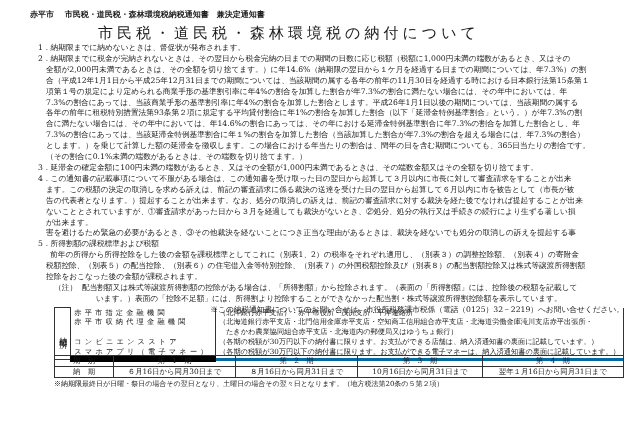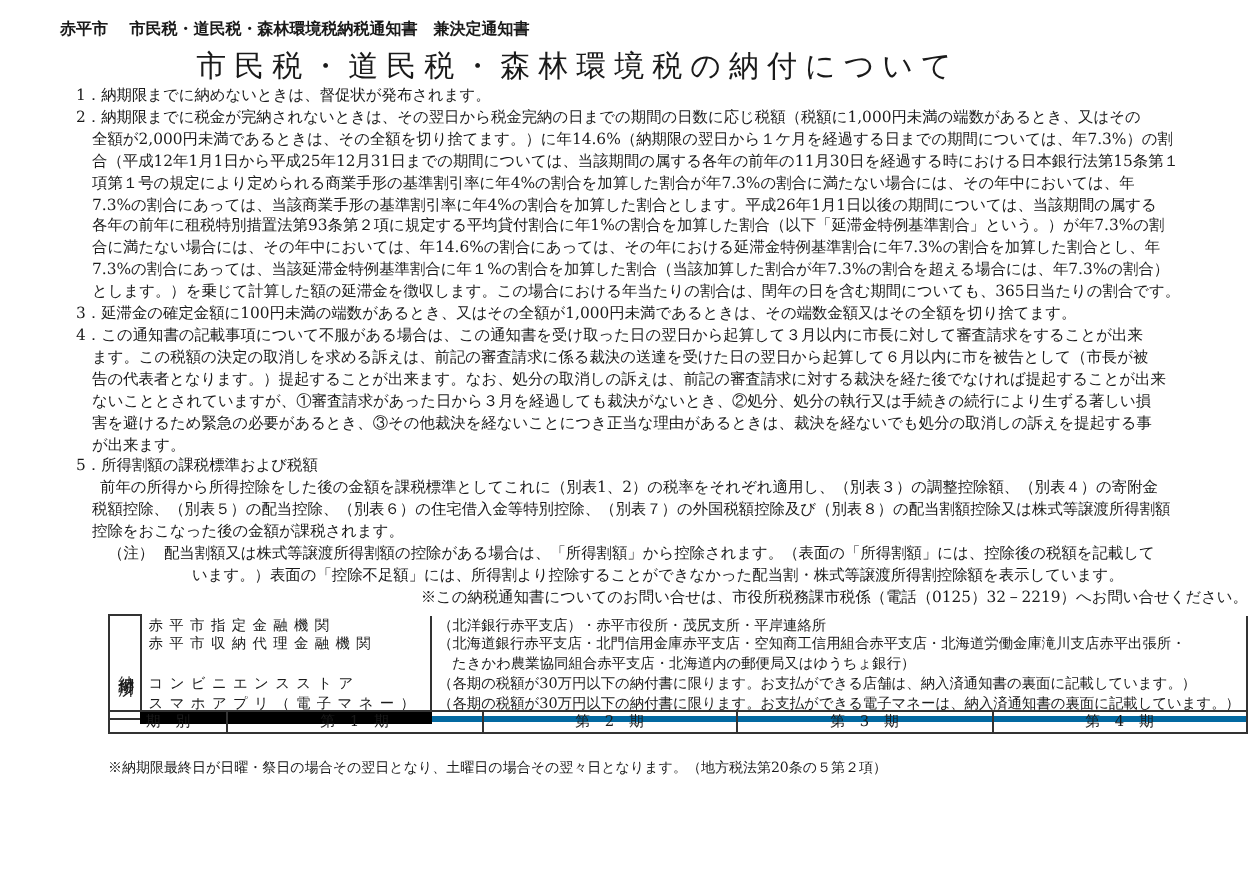--- a/index.html
+++ b/index.html
@@ -63,27 +63,28 @@
   <p>1．納期限までに納めないときは、督促状が発布されます。</p>
   <p>2．納期限までに税金が完納されないときは、その翌日から税金完納の日までの期間の日数に応じ税額（税額に1,000円未満の端数があるとき、又はその</p>
   <p class="indent1">全額が2,000円未満であるときは、その全額を切り捨てます。）に年14.6%（納期限の翌日から１ケ月を経過する日までの期間については、年7.3%）の割</p>
   <p class="indent1">合（平成12年1月1日から平成25年12月31日までの期間については、当該期間の属する各年の前年の11月30日を経過する時における日本銀行法第15条第１</p>
   <p class="indent1">項第１号の規定により定められる商業手形の基準割引率に年4%の割合を加算した割合が年7.3%の割合に満たない場合には、その年中においては、年</p>
   <p class="indent1">7.3%の割合にあっては、当該商業手形の基準割引率に年4%の割合を加算した割合とします。平成26年1月1日以後の期間については、当該期間の属する</p>
   <p class="indent1">各年の前年に租税特別措置法第93条第２項に規定する平均貸付割合に年1%の割合を加算した割合（以下「延滞金特例基準割合」という。）が年7.3%の割</p>
   <p class="indent1">合に満たない場合には、その年中においては、年14.6%の割合にあっては、その年における延滞金特例基準割合に年7.3%の割合を加算した割合とし、年</p>
   <p class="indent1">7.3%の割合にあっては、当該延滞金特例基準割合に年１%の割合を加算した割合（当該加算した割合が年7.3%の割合を超える場合には、年7.3%の割合）</p>
   <p class="indent1">とします。）を乗じて計算した額の延滞金を徴収します。この場合における年当たりの割合は、閏年の日を含む期間についても、365日当たりの割合です。</p>
+  <p class="indent1">（その割合に0.1%未満の端数があるときは、その端数を切り捨てます。）</p>
   <p>3．延滞金の確定金額に100円未満の端数があるとき、又はその全額が1,000円未満であるときは、その端数金額又はその全額を切り捨てます。</p>
   <p>4．この通知書の記載事項について不服がある場合は、この通知書を受け取った日の翌日から起算して３月以内に市長に対して審査請求をすることが出来</p>
   <p class="indent1">ます。この税額の決定の取消しを求める訴えは、前記の審査請求に係る裁決の送達を受けた日の翌日から起算して６月以内に市を被告として（市長が被</p>
   <p class="indent1">告の代表者となります。）提起することが出来ます。なお、処分の取消しの訴えは、前記の審査請求に対する裁決を経た後でなければ提起することが出来</p>
   <p class="indent1">ないこととされていますが、①審査請求があった日から３月を経過しても裁決がないとき、②処分、処分の執行又は手続きの続行により生ずる著しい損</p>
+  <p class="indent1">が出来ます。</p>
   <p class="indent1">害を避けるため緊急の必要があるとき、③その他裁決を経ないことにつき正当な理由があるときは、裁決を経ないでも処分の取消しの訴えを提起する事</p>
-  <p class="indent1">が出来ます。</p>
   <p>5．所得割額の課税標準および税額</p>
   <p class="indent2">前年の所得から所得控除をした後の金額を課税標準としてこれに（別表1、2）の税率をそれぞれ適用し、（別表３）の調整控除額、（別表４）の寄附金</p>
   <p class="indent1">税額控除、（別表５）の配当控除、（別表６）の住宅借入金等特別控除、（別表７）の外国税額控除及び（別表８）の配当割額控除又は株式等譲渡所得割額</p>
   <p class="indent1">控除をおこなった後の金額が課税されます。</p>
   <p class="note">
     <span>（注）</span>&nbsp;&nbsp;<span>配当割額又は株式等譲渡所得割額の控除がある場合は、「所得割額」から控除されます。（表面の「所得割額」には、控除後の税額を記載して</span>
   </p>
   <p class="note2">います。）表面の「控除不足額」には、所得割より控除することができなかった配当割・株式等譲渡所得割控除額を表示しています。</p>
   <p class="notice">※この納税通知書についてのお問い合せは、市役所税務課市税係（電話（0125）32－2219）へお問い合せください。</p>
 </div>
@@ -116,16 +117,23 @@
 
 <table class="periods">
   <tbody>
       <tr>
     <td style="width:58px">期　別</td>
     <td>第　1　期</td>
     <td>第　2　期</td>
     <td>第　3　期</td>
     <td>第　4　期</td>
   </tr>
+  <tr>
+    <td>納　期</td>
+    <td>６月16日から同月30日まで</td>
+    <td>８月16日から同月31日まで</td>
+    <td>10月16日から同月31日まで</td>
+    <td>翌年１月16日から同月31日まで</td>
+  </tr>
 </tbody>
   </table>
 
 <div class="footnote">※納期限最終日が日曜・祭日の場合その翌日となり、土曜日の場合その翌々日となります。（地方税法第20条の５第２項）</div>
 
 </body></html>

